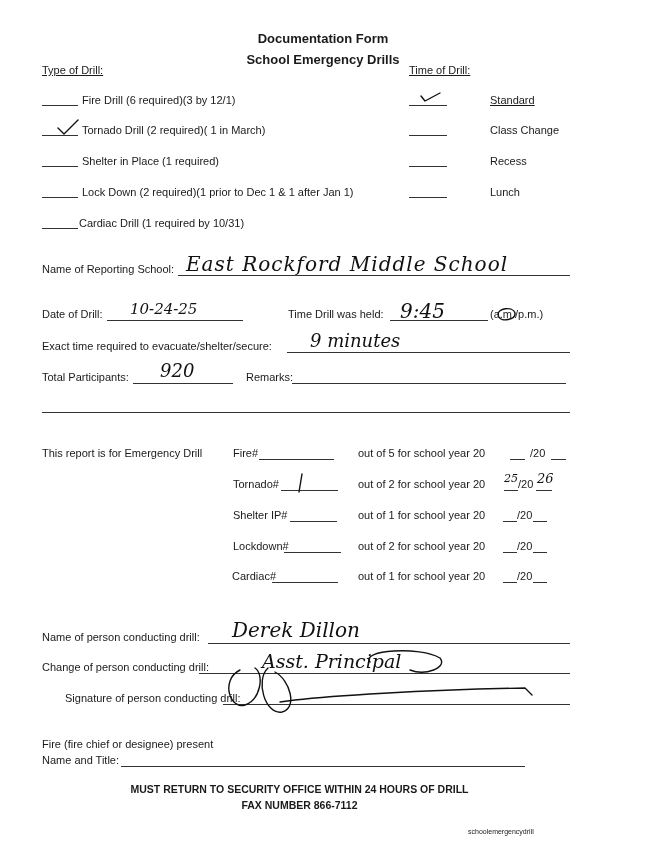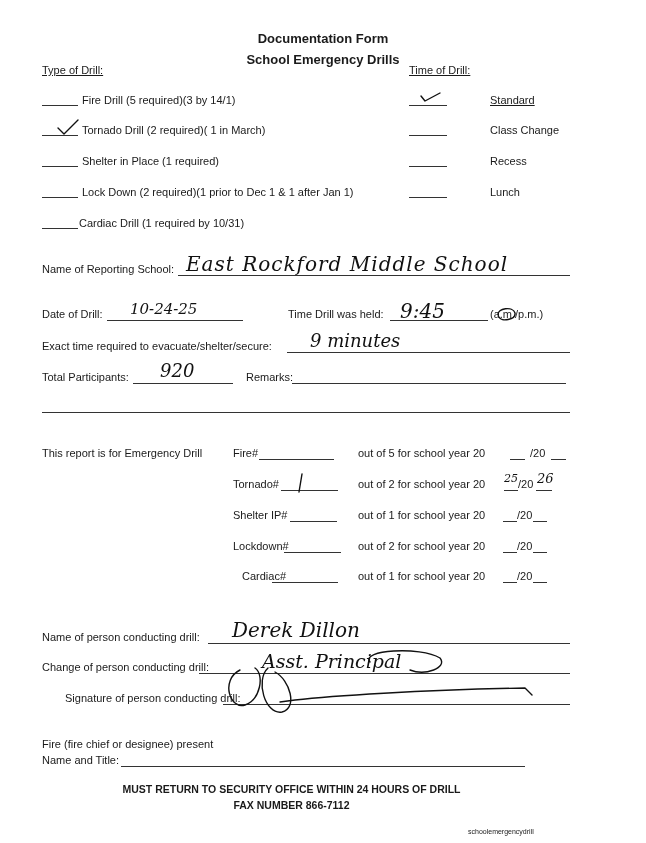--- a/index.html
+++ b/index.html
@@ -5,36 +5,36 @@
   html, body { margin: 0; padding: 0; background: #ffffff; }
   body { width: 646px; height: 843px; position: relative; overflow: hidden;
          font-family: "Liberation Sans", sans-serif; color: #1a1a1a; }
   .abs { position: absolute; white-space: nowrap; }
   .title { left: 0; width: 646px; text-align: center; font-weight: bold; font-size: 13px; }
   .txt { font-size: 11px; }
   .u { text-decoration: underline; }
   .line { position: absolute; border-bottom: 1px solid #333; height: 0; }
   .hw { position: absolute; font-family: "DejaVu Serif", serif; font-style: italic;
         color: #111; white-space: nowrap; }
-  .footer-bold { left: 0; width: 583px; text-align: center; font-weight: bold; font-size: 10.5px; }
+  .footer-bold { left: 0; width: 583px; text-align: center; font-weight: bold; font-size: 10.5px; padding-left: 8px; }
   .tiny { font-size: 7px; }
   svg.ink { position: absolute; overflow: visible; }
   svg.ink path { fill: none; stroke: #111; stroke-width: 1.4; stroke-linecap: round; stroke-linejoin: round; }
 </style>
 </head>
 <body>
 
 <div class="abs title" style="top:12px;margin-top:40px;">School Emergency Drills</div>
 <div class="abs title" style="top:31px;">Documentation Form</div>
 
 <div class="abs txt u" style="left:42px; top:64px;">Type of Drill:</div>
 
 <div>
   <div class="line" style="left:42px; top:105px; width:36px;"></div>
-  <div class="abs txt" style="left:82px; top:94px;">Fire Drill (5 required)(3 by  14/1)</div>
+  <div class="abs txt" style="left:82px; top:94px;">Fire Drill (6 required)(3 by  12/1)</div>
 </div>
 <div>
   <div class="line" style="left:42px; top:135px; width:36px;"></div>
   <svg class="ink" style="left:56px; top:118px;" width="24" height="18">
     <path d="M2 10 L8 16 L22 2"></path>
   </svg>
   <div class="abs txt" style="left:82px; top:124px;">Tornado Drill (2 required)(  1 in March)</div>
 </div>
 <div>
   <div class="line" style="left:42px; top:166px; width:36px;"></div>
@@ -136,21 +136,21 @@
 <div>
   <div class="abs txt" style="left:233px; top:540px;">Lockdown#</div>
   <div class="line" style="left:284px; top:552px; width:57px;"></div>
   <div class="abs txt" style="left:358px; top:540px;">out of 2 for school year 20</div>
   <div class="line" style="left:503px; top:552px; width:14px;"></div>
   <div class="abs txt" style="left:517px; top:540px;">/20</div>
   <div class="line" style="left:533px; top:552px; width:14px;"></div>
 </div>
 
 <div>
-  <div class="abs txt" style="left:242px; top:570px;">Cardiac#</div>
+  <div class="abs txt" style="left:232px; top:570px;">Cardiac#</div>
   <div class="line" style="left:272px; top:582px; width:66px;"></div>
   <div class="abs txt" style="left:358px; top:570px;">out of 1 for school year 20</div>
   <div class="line" style="left:503px; top:582px; width:14px;"></div>
   <div class="abs txt" style="left:517px; top:570px;">/20</div>
   <div class="line" style="left:533px; top:582px; width:14px;"></div>
 </div>
 
 <div class="abs txt" style="left:42px; top:631px;">Name of person conducting drill:</div>
 <div class="line" style="left:208px; top:643px; width:362px;"></div>
 <div class="hw" style="left:232px; top:618px; font-size:20px;">Derek Dillon</div>

